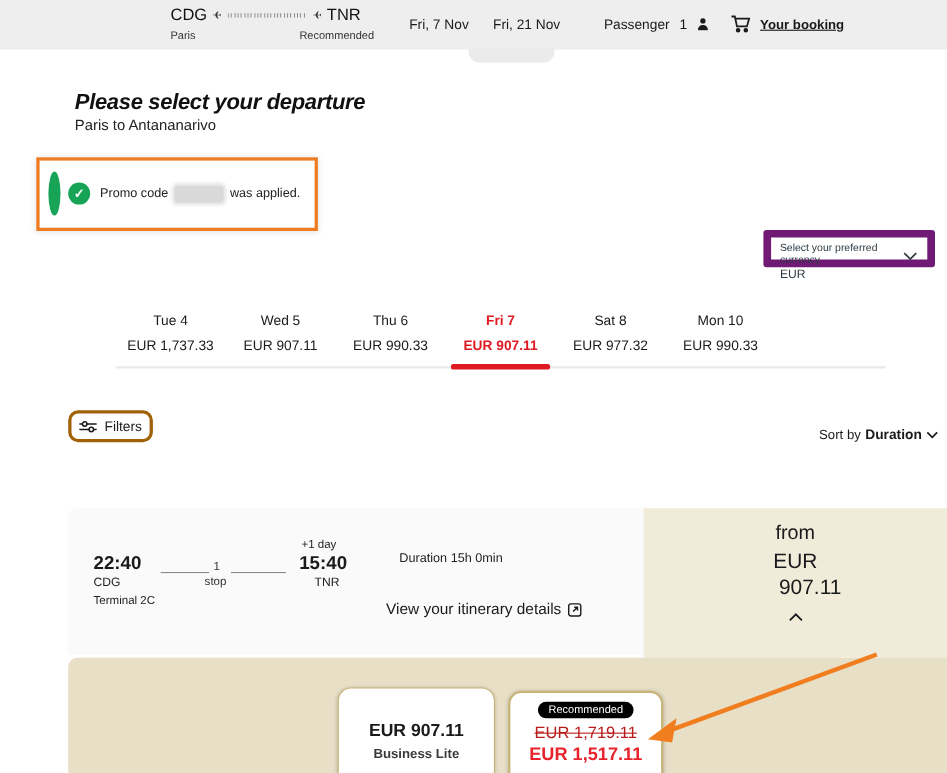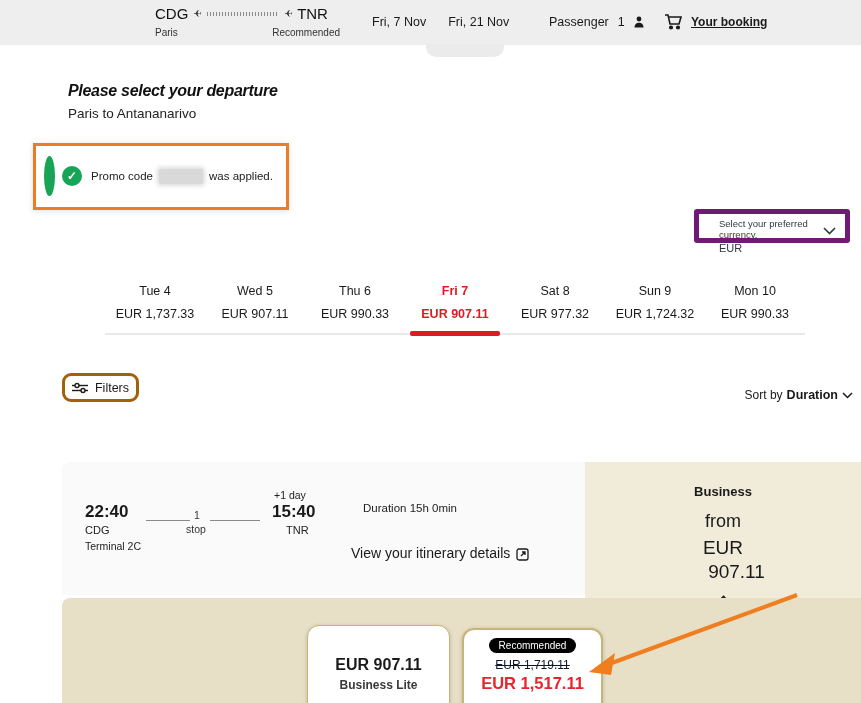--- a/index.html
+++ b/index.html
@@ -15,31 +15,31 @@
   .route-codes { display:flex; align-items:center; gap:5px; font-size:15px; color:#111; }
   .plane { font-size:10px; color:#333; }
   .plane.flip { transform:scaleX(-1); display:inline-block; }
   .dots { width:72px; height:4px; background-image:repeating-linear-gradient(90deg,#8a8a8a 0 1px,transparent 1px 3px); background-size:100% 1px, 100% 1px; background-repeat:repeat-y; }
   .route-cities { display:flex; justify-content:space-between; font-size:10px; color:#333; margin-top:5px; }
   .hdr-dates { position:absolute; left:372px; top:15px; display:flex; gap:22px; font-size:12.5px; color:#1a1a1a; }
   .hdr-pass { position:absolute; left:549px; top:15px; display:flex; align-items:center; gap:9px; font-size:12.5px; }
   .hdr-book { position:absolute; left:664px; top:13px; display:flex; align-items:center; gap:8px; }
   .hdr-book .lbl { font-size:12px; font-weight:bold; text-decoration:underline; }
   
-  .page-title { position:absolute; left:68px; top:82px; font-size:16px; font-weight:bold; font-style:italic; letter-spacing:-0.3px; color:#111; }
+  .page-title { position:absolute; left:68px; top:82px; font-size:20px; font-weight:bold; font-style:italic; letter-spacing:-0.3px; color:#111; }
   .page-sub { position:absolute; left:68px; top:106px; font-size:13.5px; color:#222; }
   
   .promo-box { position:absolute; left:33px; top:143px; width:256px; height:67px; border:3px solid #ee7c22; background:#fff; box-shadow:0 1px 6px rgba(0,0,0,.12); }
   .promo-green { position:absolute; left:8px; top:10px; width:11px; height:40px; background:#17a457; border-radius:50% / 50%; }
   .promo-row { position:absolute; left:26px; top:20px; display:flex; align-items:center; gap:9px; }
   .check-circle { width:20px; height:20px; border-radius:50%; background:#17a457; color:#fff; font-size:12px; font-weight:bold; display:flex; align-items:center; justify-content:center; }
   .promo-text { font-size:11.5px; color:#222; display:flex; align-items:center; gap:6px; }
   .promo-blur { display:inline-block; width:44px; height:15px; background:#d9d9d9; border-radius:2px; box-shadow:0 0 4px 2px #dddddd; }
   
-  .currency { position:absolute; left:694px; top:209px; width:156px; height:34px; border:5px solid #701a75; border-radius:3px; background:#fff; padding:4px 20px; cursor:pointer; }
+  .currency { position:absolute; left:694px; top:209px; width:156px; height:34px; border:7px solid #701a75; border-radius:3px; background:#fff; padding:4px 8px; cursor:pointer; }
   .currency .clabel { font-size:9.5px; color:#2e3a42; }
   .currency .cval { font-size:11px; color:#2e3a42; margin-top:2px; }
   .currency svg { position:absolute; right:9px; top:13px; }
   
   .dtabs { position:absolute; left:105px; top:284px; width:700px; display:flex; border-bottom:2px solid #e9e9e9; }
   .dtab { width:100px; text-align:center; padding-bottom:12px; cursor:pointer; position:relative; }
   .dtab-day { font-size:12.5px; color:#1a1a1a; }
   .dtab-price { font-size:12.5px; color:#1a1a1a; margin-top:9px; }
   .dtab.active .dtab-day, .dtab.active .dtab-price { color:#e01a22; font-weight:bold; }
   .dtab.active::after { content:""; position:absolute; left:5px; right:5px; bottom:-3px; height:5px; background:#e01a22; border-radius:2px; }
@@ -71,21 +71,21 @@
   .cab-price { font-size:19px; font-weight:500; margin-top:2px;padding-left:27px; }
   .cab-caret { margin-top:6px; cursor:pointer; }
   
   .fare-panel { position:absolute; left:62px; top:598px; width:799px; height:105px; background:#e7dfc6; border-radius:8px 0 0 0; }
   .fare-card { position:absolute; background:#fff; border:1.5px solid #c9b478; border-radius:12px; text-align:center; box-shadow:0 1px 4px rgba(0,0,0,.18); cursor:pointer; }
   .fare1 { left:245px; top:27px; width:143px; height:90px; }
   .fare1 .fprice { font-size:16px; font-weight:bold; margin-top:30px; }
   .fare1 .fname { font-size:12px; font-weight:bold; color:#3a3a3a; margin-top:4px; }
   .fare2 { left:400px; top:30px; width:141px; height:90px; border-width:2.5px; }
   .rec-badge { display:inline-block; margin-top:8px; background:#000000; color:#fff; font-size:10px; padding:2px 10px; border-radius:8px; }
-  .fare2 .fold { font-size:12px; color:#0f172a; font-weight:500; text-decoration:line-through; margin-top:5px; }
+  .fare2 .fold { font-size:15px; color:#b91c1c; font-weight:500; text-decoration:line-through; margin-top:5px; }
   .fare2 .fnew { font-size:16.5px; color:#e8232b; font-weight:bold; margin-top:2px; }
   
   .arrow-svg { position:absolute; left:575px; top:583px; pointer-events:none; }
   .ico { display:inline-flex; align-items:center; }
 </style>
 </head>
 <body>
 
 <div class="screen">
 
@@ -166,24 +166,20 @@
       <div class="dtab-day">Thu 6</div>
       <div class="dtab-price">EUR 990.33</div>
     </div>
     <div class="dtab active">
       <div class="dtab-day">Fri 7</div>
       <div class="dtab-price">EUR 907.11</div>
     </div>
     <div class="dtab">
       <div class="dtab-day">Sat 8</div>
       <div class="dtab-price">EUR 977.32</div>
-    </div>
-    <div class="dtab">
-      <div class="dtab-day">Sun 9</div>
-      <div class="dtab-price">EUR 1,724.32</div>
     </div>
     <div class="dtab">
       <div class="dtab-day">Mon 10</div>
       <div class="dtab-price">EUR 990.33</div>
     </div>
   </div>
 
   <div class="filters-btn">
     <svg width="16" height="12" viewBox="0 0 16 12" fill="none" stroke="#1a1a1a" stroke-width="1.4">
       <line x1="0" y1="3.5" x2="16" y2="3.5"></line>
@@ -219,21 +215,20 @@
         <span>View your itinerary details</span>
         <svg width="13" height="13" viewBox="0 0 13 13" fill="none" stroke="#1a1a1a" stroke-width="1.3">
           <rect x="1" y="1" width="11" height="11" rx="2"></rect>
             <path d="M5 8 L9 4 M6 4 h3 v3"></path>
         </svg>
       </div>
     </div>
 
     <div class="fc-cabin">
 
-      <div class="cab-name">Business</div>
       <div class="cab-from">from</div>
       <div class="cab-cur">EUR</div>
       <div class="cab-price">907.11</div>
       <div class="cab-caret">
         <svg width="13" height="8" viewBox="0 0 13 8" fill="none" stroke="#1a1a1a" stroke-width="1.6">
             <polyline points="1,7 6.5,1.5 12,7"></polyline>
           </svg>
       </div>
     </div>
   </div>

